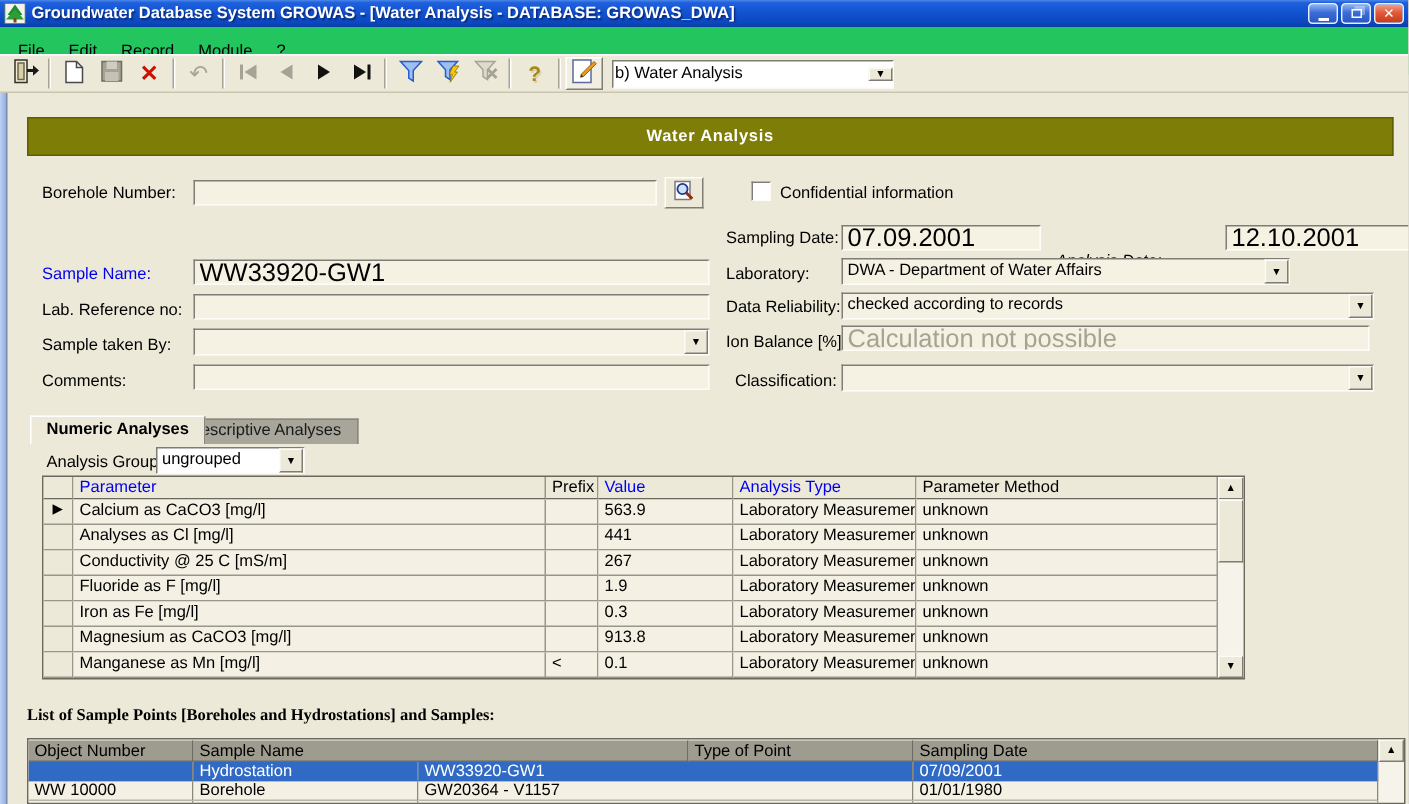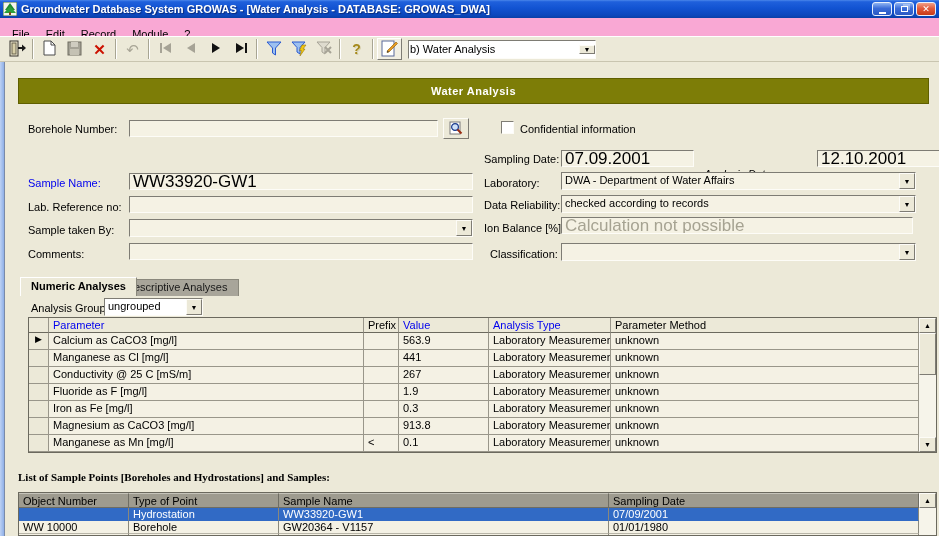--- a/index.html
+++ b/index.html
@@ -15,21 +15,21 @@
   .titlebar .t-icon{width:14px;height:14px;margin-right:4px;flex:0 0 auto;}
   .titlebar .t-text{color:#fff;font-weight:bold;font-size:11px;text-shadow:1px 1px 1px #0a2a7a;white-space:nowrap;overflow:hidden;flex:1;}
   .winbtns{display:flex;gap:2px;margin-left:4px;}
   .wbtn{width:20px;height:14px;border-radius:3px;border:1px solid #e8f0fc;
     background:linear-gradient(180deg,#8fb4f2,#3a6cd8 45%,#2a58c4);color:#fff;
     display:flex;align-items:center;justify-content:center;font-size:9px;line-height:1;}
   .wbtn.close{background:linear-gradient(180deg,#f0a088,#e25b3c 45%,#c83a18);}
   .wbtn .minglyph{display:block;width:7px;height:2px;background:#fff;margin-top:7px;}
   .wbtn .restglyph{display:block;width:7px;height:6px;border:1px solid #fff;box-shadow:2px -2px 0 -0px #ffffff55;}
   
-  .menubar{position:absolute;left:0;top:18px;width:939px;height:32px;background:#f9a8d4;
+  .menubar{position:absolute;left:0;top:18px;width:939px;height:32px;background:#22c55e;
     display:flex;align-items:center;padding-left:4px;border-bottom:1px solid #dedbc8;}
   .menuitem{padding:1px 8px;}
   
   .toolbar{position:absolute;left:0;top:36px;width:939px;height:26px;background:#ece9d8;
     display:flex;align-items:center;padding-left:4px;border-bottom:1px solid #c9c5b0;border-top:1px solid #fff;}
   .tbtn{width:25px;height:22px;display:flex;align-items:center;justify-content:center;flex:0 0 auto;}
   .tsep{width:2px;height:20px;border-left:1px solid #a8a593;border-right:1px solid #ffffff;margin:0 3px;flex:0 0 auto;}
   .tbtn.pressed{border:1px solid;border-color:#fff #7e7c74 #7e7c74 #fff;background:#f2efe2;}
   .glyph-red-x{color:#cc1100;font-weight:900;font-size:15px;line-height:1;}
   .glyph-undo{color:#a8a596;font-size:15px;line-height:1;}
@@ -60,21 +60,21 @@
   
   .edge{position:absolute;left:0;top:62px;width:5px;height:474px;
     background:linear-gradient(90deg,#bdd1f3,#8fb0e8);border-right:1px solid #7a8aa8;}
   
   .tab-active{position:absolute;left:20px;top:277px;height:19px;padding:2px 10px 0 10px;
     background:#ece9d8;border:1px solid #8a887c;border-bottom:none;border-top-color:#fff;border-left-color:#fff;
     font-weight:bold;z-index:2;}
   .tab-inactive{position:absolute;left:115px;top:279px;height:17px;padding:1px 10px 0 10px;
     background:#a8a59a;border:1px solid #8a887c;border-bottom:none;color:#1a1a1a;z-index:1;}
   
-  .grid{position:absolute;left:28px;top:317px;width:909px;height:136px;border:1px solid #6b695e;
+  .grid{position:absolute;left:28px;top:317px;width:802px;height:136px;border:1px solid #6b695e;
     background:#ece9d8;display:flex;flex-direction:column;overflow:hidden;}
   .g-head,.g-row{display:flex;flex:0 0 auto;}
   .g-head{height:15px;}
   .g-row{height:17px;}
   .gc{border-right:1px solid #99968a;padding:1px 0 0 4px;white-space:nowrap;overflow:hidden;}
   .g-head .gc{background:#ece9d8;border-bottom:1px solid #6b695e;}
   .g-row .gc{background:#f4f1e4;border-bottom:1px solid #99968a;}
   .c-marker{width:20px;flex:0 0 auto;background:#ece9d8 !important;text-align:center;padding-left:0;font-size:9px;}
   .c-param{width:315px;flex:0 0 auto;}
   .c-prefix{width:35px;flex:0 0 auto;}
@@ -274,21 +274,21 @@
 
   <span class="lbl" style="left:484px;top:153px;">Sampling Date:</span>
   <input class="field" style="left: 561px; top: 150px; width: 133px;" type="text" value="07.09.2001">
   <span class="lbl" style="left:704px;top:168px;font-style:italic;">Analysis Date:</span>
   <input class="field" style="left: 817px; top: 150px; width: 124px;" type="text" value="12.10.2001">
 
   <span class="lbl blue" style="left:28px;top:177px;">Sample Name:</span>
   <input class="field" style="left: 129px; top: 173px; width: 344px;" type="text" value="WW33920-GW1">
 
   <span class="lbl" style="left:484px;top:177px;">Laboratory:</span>
-  <span class="combo" style="left:561px;top:172px;width:355px;gap:36px;">
+  <span class="combo" style="left:561px;top:172px;width:299px;gap:36px;">
     <span class="ctext">DWA - Department of Water Affairs</span>
     <span class="cbtn">▼</span>
   </span>
 
   <span class="lbl" style="left:28px;top:201px;">Lab. Reference no:</span>
   <input class="field" style="left: 129px; top: 196px; width: 344px;" type="text" value="">
 
   <span class="lbl" style="left:484px;top:199px;">Data Reliability:</span>
   <span class="combo" style="left:561px;top:195px;width:355px;">
     <span class="ctext">checked according to records</span>
@@ -340,21 +340,21 @@
         <div class="g-row">
           <div class="gc c-marker">▶</div>
           <div class="gc c-param">Calcium as CaCO3 [mg/l]</div>
           <div class="gc c-prefix"></div>
           <div class="gc c-value">563.9</div>
           <div class="gc c-atype">Laboratory Measurement</div>
           <div class="gc c-method">unknown</div>
         </div>
         <div class="g-row">
           <div class="gc c-marker"></div>
-          <div class="gc c-param">Manganese as Cl [mg/l]</div>
+          <div class="gc c-param">Analyses as Cl [mg/l]</div>
           <div class="gc c-prefix"></div>
           <div class="gc c-value">441</div>
           <div class="gc c-atype">Laboratory Measurement</div>
           <div class="gc c-method">unknown</div>
         </div>
         <div class="g-row">
           <div class="gc c-marker"></div>
           <div class="gc c-param">Conductivity @ 25 C [mS/m]</div>
           <div class="gc c-prefix"></div>
           <div class="gc c-value">267</div>
@@ -401,22 +401,22 @@
         <div class="sb-btn">▼</div>
       </div>
     </div>
   </div>
 
   <span class="list-title">List of Sample Points [Boreholes and Hydrostations] and Samples:</span>
 
   <div class="blist">
     <div class="b-head">
       <div class="bc bc-obj">Object Number</div>
+      <div class="bc bc-name">Sample Name</div>
       <div class="bc bc-type">Type of Point</div>
-      <div class="bc bc-name">Sample Name</div>
       <div class="bc bc-date">Sampling Date</div>
       <div class="vscroll" style="width:17px;background:#ece9d8;">
         <div class="sb-btn" style="height:15px;">▲</div>
       </div>
     </div>
     <div style="display:flex;flex:1;">
       <div style="flex:1;display:flex;flex-direction:column;">
         <div class="b-row selected">
           <div class="bc bc-obj"></div>
           <div class="bc bc-type">Hydrostation</div>

